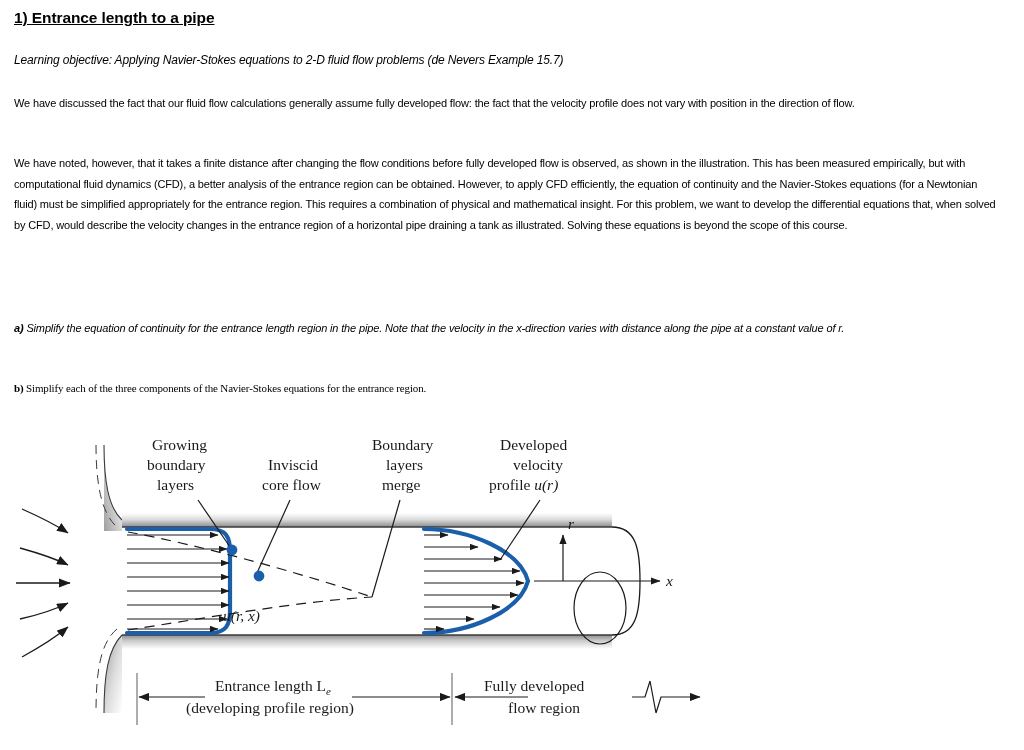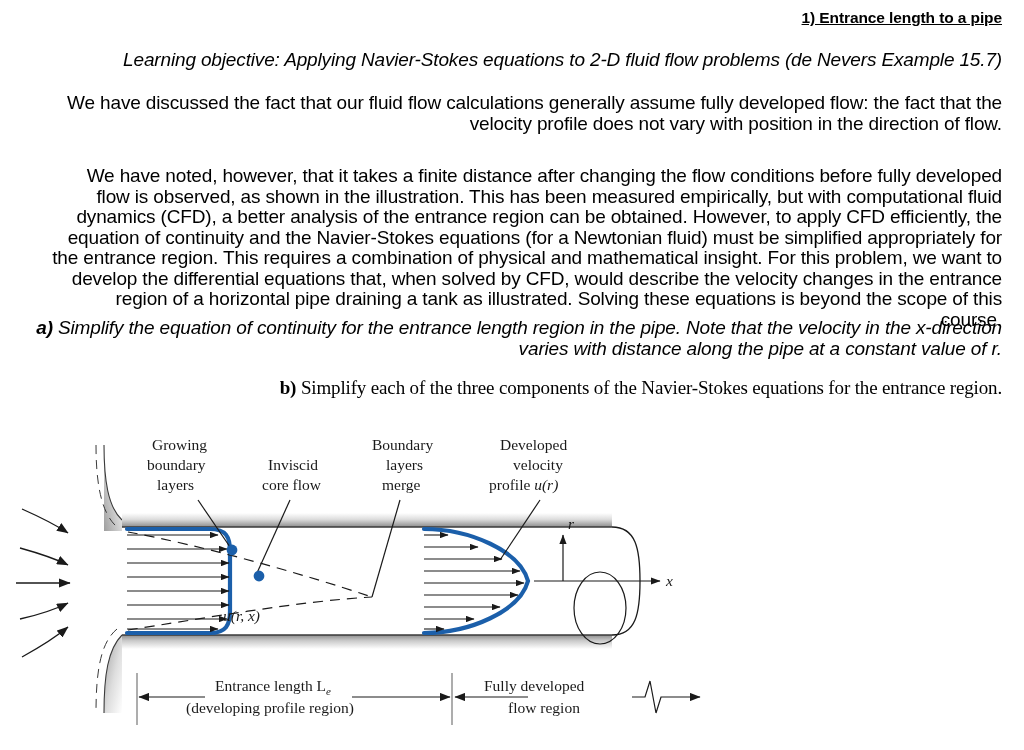--- a/index.html
+++ b/index.html
@@ -4,41 +4,41 @@
 <style>
   html,body{margin:0;padding:0;}
   body{
     width:1024px;height:750px;
     background:#ffffff;
     font-family:"Liberation Sans", sans-serif;
     color:#000000;
     overflow:hidden;
     position:relative;
   }
-  .page{position:relative;width:1024px;height:750px;text-align:right;}
+  .page{position:relative;width:1024px;height:750px;}
 
   .txt-block{position:absolute;left:14px;right:22px;}
 
   h1.title{
     font-size:15.5px;
     font-weight:bold;
     text-decoration:underline;
     margin:0;
     letter-spacing:-0.1px;
     line-height:20px;
     font-family:"Liberation Sans", sans-serif;
   }
   .objective{
-    font-size:19px;
+    font-size:12px;
     font-style:italic;
     line-height:20px;
     letter-spacing:-0.15px;
   }
   p.body{
-    font-size:19px;
+    font-size:11px;
     line-height:20.5px;
     margin:0;
     letter-spacing:-0.15px;
   }
   p.body b{font-weight:bold;}
 
   
   .figure{position:absolute;left:0;top:425px;width:1024px;height:325px;}
   .fig-svg{display:block;}
   .lbl{
@@ -62,21 +62,21 @@
   <div class="txt-block" style="top:8px;">
     <h1 class="title">1) Entrance length to a pipe</h1>
   </div>
 
   <div class="txt-block objective" style="top:50px;">Learning objective: Applying Navier-Stokes equations to 2-D fluid flow problems (de Nevers Example 15.7)</div>
 
   <div class="txt-block" style="top:93px;">
     <p class="body">We have discussed the fact that our fluid flow calculations generally assume fully developed flow: the fact that the velocity profile does not vary with position in the direction of flow.</p>
   </div>
 
-  <div class="txt-block" style="top:166px;margin-left:37px;">
+  <div class="txt-block" style="top:153px;">
     <p class="body">We have noted, however, that it takes a finite distance after changing the flow conditions before fully developed flow is observed, as shown in the illustration.  This has been measured empirically, but with computational fluid dynamics (CFD), a better analysis of the entrance region can be obtained.  However, to apply CFD efficiently, the equation of continuity and the Navier-Stokes equations (for a Newtonian fluid) must be simplified appropriately for the entrance region.  This requires a combination of physical and mathematical insight.   For this problem, we want to develop the differential equations that, when solved by CFD, would describe the velocity changes in the entrance region of a horizontal pipe draining a tank as illustrated. Solving these equations is beyond the scope of this course.</p>
   </div>
 
   <div class="txt-block" style="top:318px;font-style:italic;">
     <p class="body"><b>a)</b><span> Simplify the equation of continuity for the entrance length region in the pipe.  Note that the velocity in the x-direction varies with distance along the pipe at a constant value of r.</span></p>
   </div>
 
   <div class="txt-block" style="top:378px;font-family:Liberation Serif, serif;">
     <p class="body"><b>b)</b><span> Simplify each of the three components of the Navier-Stokes equations for the entrance region.</span></p>
   </div>

